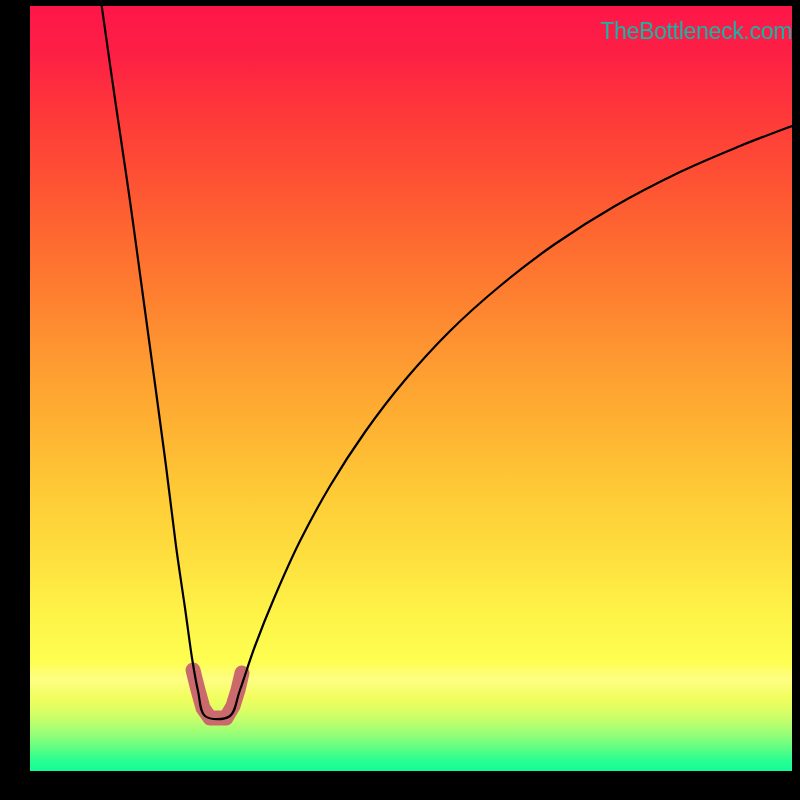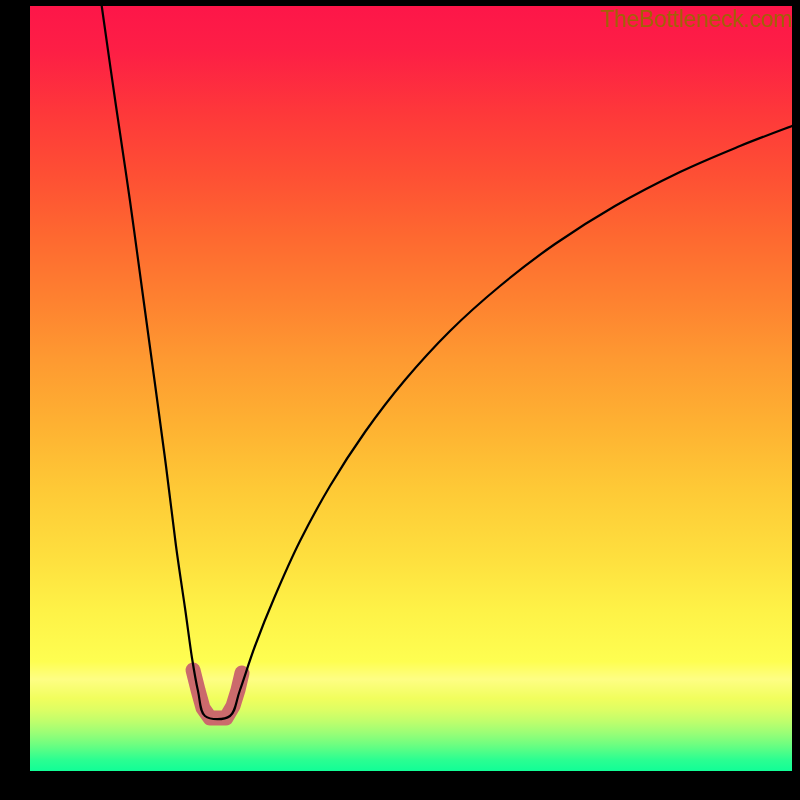--- a/index.html
+++ b/index.html
@@ -26,23 +26,23 @@
   }
   .curve {
     position: absolute;
     left: 0; top: 0;
     width: 762px;
     height: 765px;
     pointer-events: none;
   }
   .watermark {
     position: absolute;
-    top: 6px;
+    top: 18px;
     right: 8px;
-    color: #a16207;
+    color: #14b8a6;
     font-size: 23px;
     font-weight: 500;
     letter-spacing: -0.3px;
     user-select: none;
   }
 </style>
 </head>
 <body>
 
 <div class="frame">

